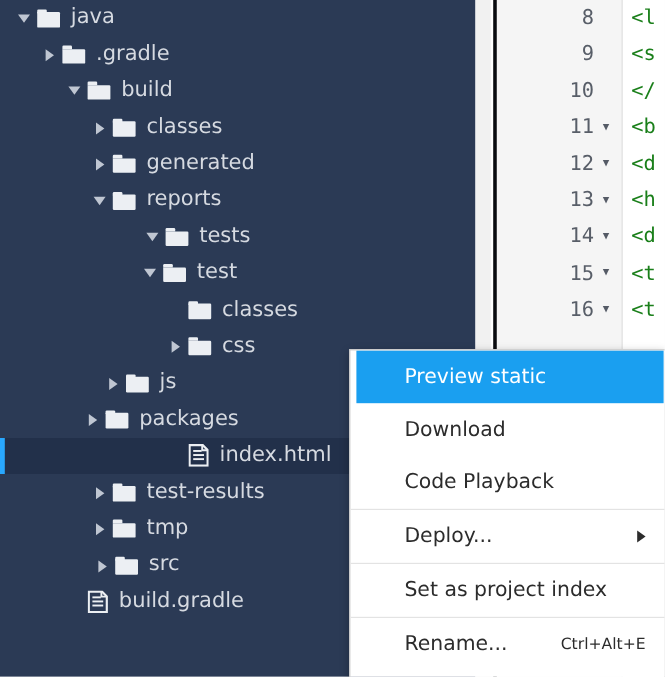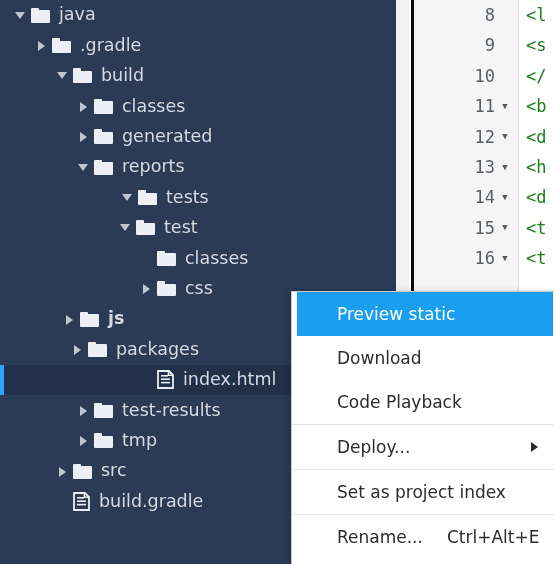--- a/index.html
+++ b/index.html
@@ -231,21 +231,21 @@
     margin: 0 1px 0 5px;
     padding-left: 40px;
   }
   .ctx-sep {
     height: 1px;
     background: #e3e3e3;
     margin: 0;
   }
   .ctx-shortcut {
     margin-left: auto;
-    font-size: 17px;
+    font-size: 13px;
     color: #2c2c2c;
     padding-left: 24px;
   }
   .submenu-arrow {
     margin-left: auto;
     width: 0; height: 0;
     border-left: 7px solid #2c2c2c;
     border-top: 5px solid transparent;
     border-bottom: 5px solid transparent;
   }
@@ -407,21 +407,21 @@
       <div class="tree-row" style="padding-left: 139px;">
         <span class="arrow none"></span>
         <span class="folder-ico"></span>
         <span class="tree-label">classes</span>
       </div>
       <div class="tree-row" style="padding-left: 139px;">
         <span class="arrow right"></span>
         <span class="folder-ico"></span>
         <span class="tree-label">css</span>
       </div>
-      <div class="tree-row" style="padding-left: 62px; font-weight: bold;">
+      <div class="tree-row" style="padding-left: 87px;">
         <span class="arrow right"></span>
         <span class="folder-ico"></span>
         <span class="tree-label">js</span>
       </div>
       <div class="tree-row" style="padding-left: 70px;">
         <span class="arrow right"></span>
         <span class="folder-ico"></span>
         <span class="tree-label">packages</span>
       </div>
       <div class="tree-row selected" style="padding-left: 139px;">
@@ -440,21 +440,21 @@
       <div class="tree-row" style="padding-left: 76px;">
         <span class="arrow right"></span>
         <span class="folder-ico"></span>
         <span class="tree-label">test-results</span>
       </div>
       <div class="tree-row" style="padding-left: 76px;">
         <span class="arrow right"></span>
         <span class="folder-ico"></span>
         <span class="tree-label">tmp</span>
       </div>
-      <div class="tree-row" style="padding-left: 55px;">
+      <div class="tree-row" style="padding-left: 78px;">
         <span class="arrow right"></span>
         <span class="folder-ico"></span>
         <span class="tree-label">src</span>
       </div>
       <div class="tree-row" style="padding-left: 55px;">
         <span class="arrow none"></span>
         <span class="file-ico">
           <svg width="17" height="19" viewBox="0 0 17 19">
             <path d="M1 1 H12 L16 5 V18 H1 Z" fill="none" stroke="#eceff3" stroke-width="1.8"></path>
             <path d="M11.5 1.2 V5.2 H16" fill="none" stroke="#eceff3" stroke-width="1.6"></path>

